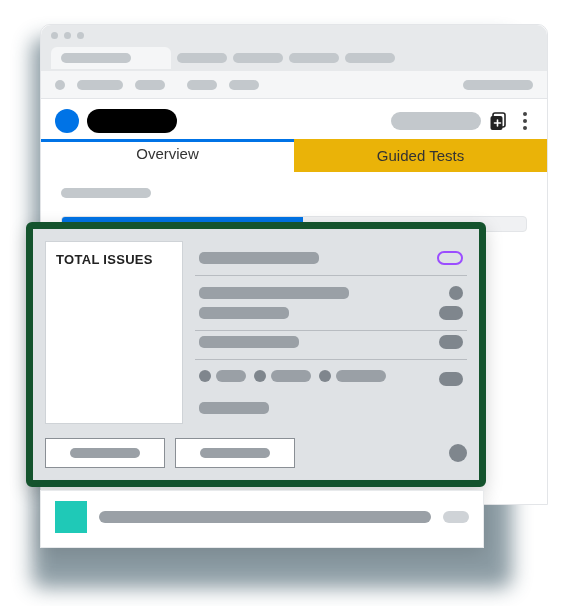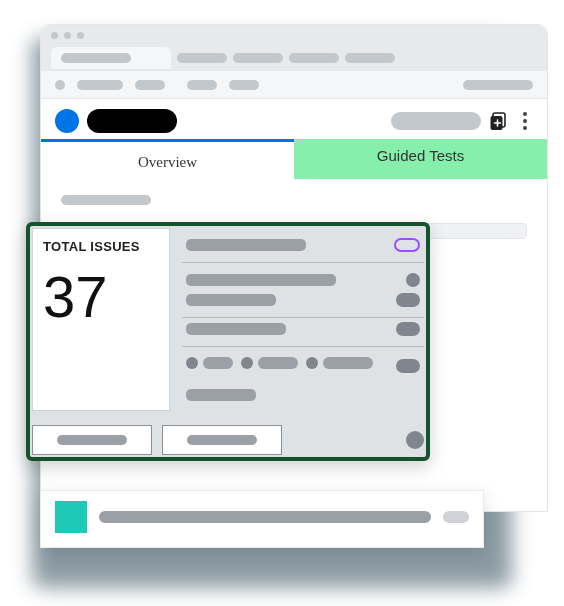--- a/index.html
+++ b/index.html
@@ -93,55 +93,54 @@
   .kebab span { width:4px; height:4px; background:#444; border-radius:50%; }
   
   .tabs {
     display:flex;
   }
   .tab {
     flex:1; text-align:center;
     padding: 8px 0;
     font-size: 15px;
     color:#333;
-    background:#86efac;
+    background:#eab308;
     cursor:pointer;
   }
   .tab.active {
     background:#fff;
     border-top: 3px solid #0073e6;
     font-weight: 500;
-    padding-top: 12px;
-    font-family: Liberation Serif, serif;
+    padding-top: 3px;
   }
   
   .body-area { padding: 12px 20px; }
   .progress-wrap {
     background:#f0f1f3;
     border:1px solid #e3e5e8;
     border-radius:4px;
     height: 16px;
     margin-top: 14px;
     overflow:hidden;
   }
   .progress-bar {
     height:100%; width:52%; background:#0073e6;
   }
 
   
   .panel {
     position:absolute;
     left: 26px;
     top: 222px;
-    width: 404px;
+    width: 460px;
     background:#dfe2e5;
-    border:4px solid #14532d;
+    border:7px solid #14532d;
     border-radius:6px;
     box-shadow: 0 6px 18px rgba(0,0,0,0.18);
-    padding: 2px;
+    padding: 12px;
   }
   .panel-top {
     display:flex; gap:12px;
   }
   .total-card {
     background:#fff;
     width: 138px;
     padding: 10px 10px 18px 10px;
     border:1px solid #cfd3d7;
   }
@@ -293,21 +292,20 @@
     </div>
     <div style="height:260px"></div>
   </div>
 
 </div>
 
 <div class="panel">
   <div class="panel-top">
     <div class="total-card">
       <div class="total-label">TOTAL ISSUES</div>
-      <div class="total-value">37</div>
     </div>
 
     <div class="summary-col">
       <div class="summary-row">
         <span class="placeholder" style="width:120px;height:12px;background:#9aa0a6;"></span>
         <div style="flex:1"></div>
         <span class="badge-outline"></span>
       </div>
       <div class="summary-row" style="padding-bottom:2px; border-bottom:none;">
         <span class="placeholder" style="width:150px;height:12px;background:#9aa0a6;"></span>

